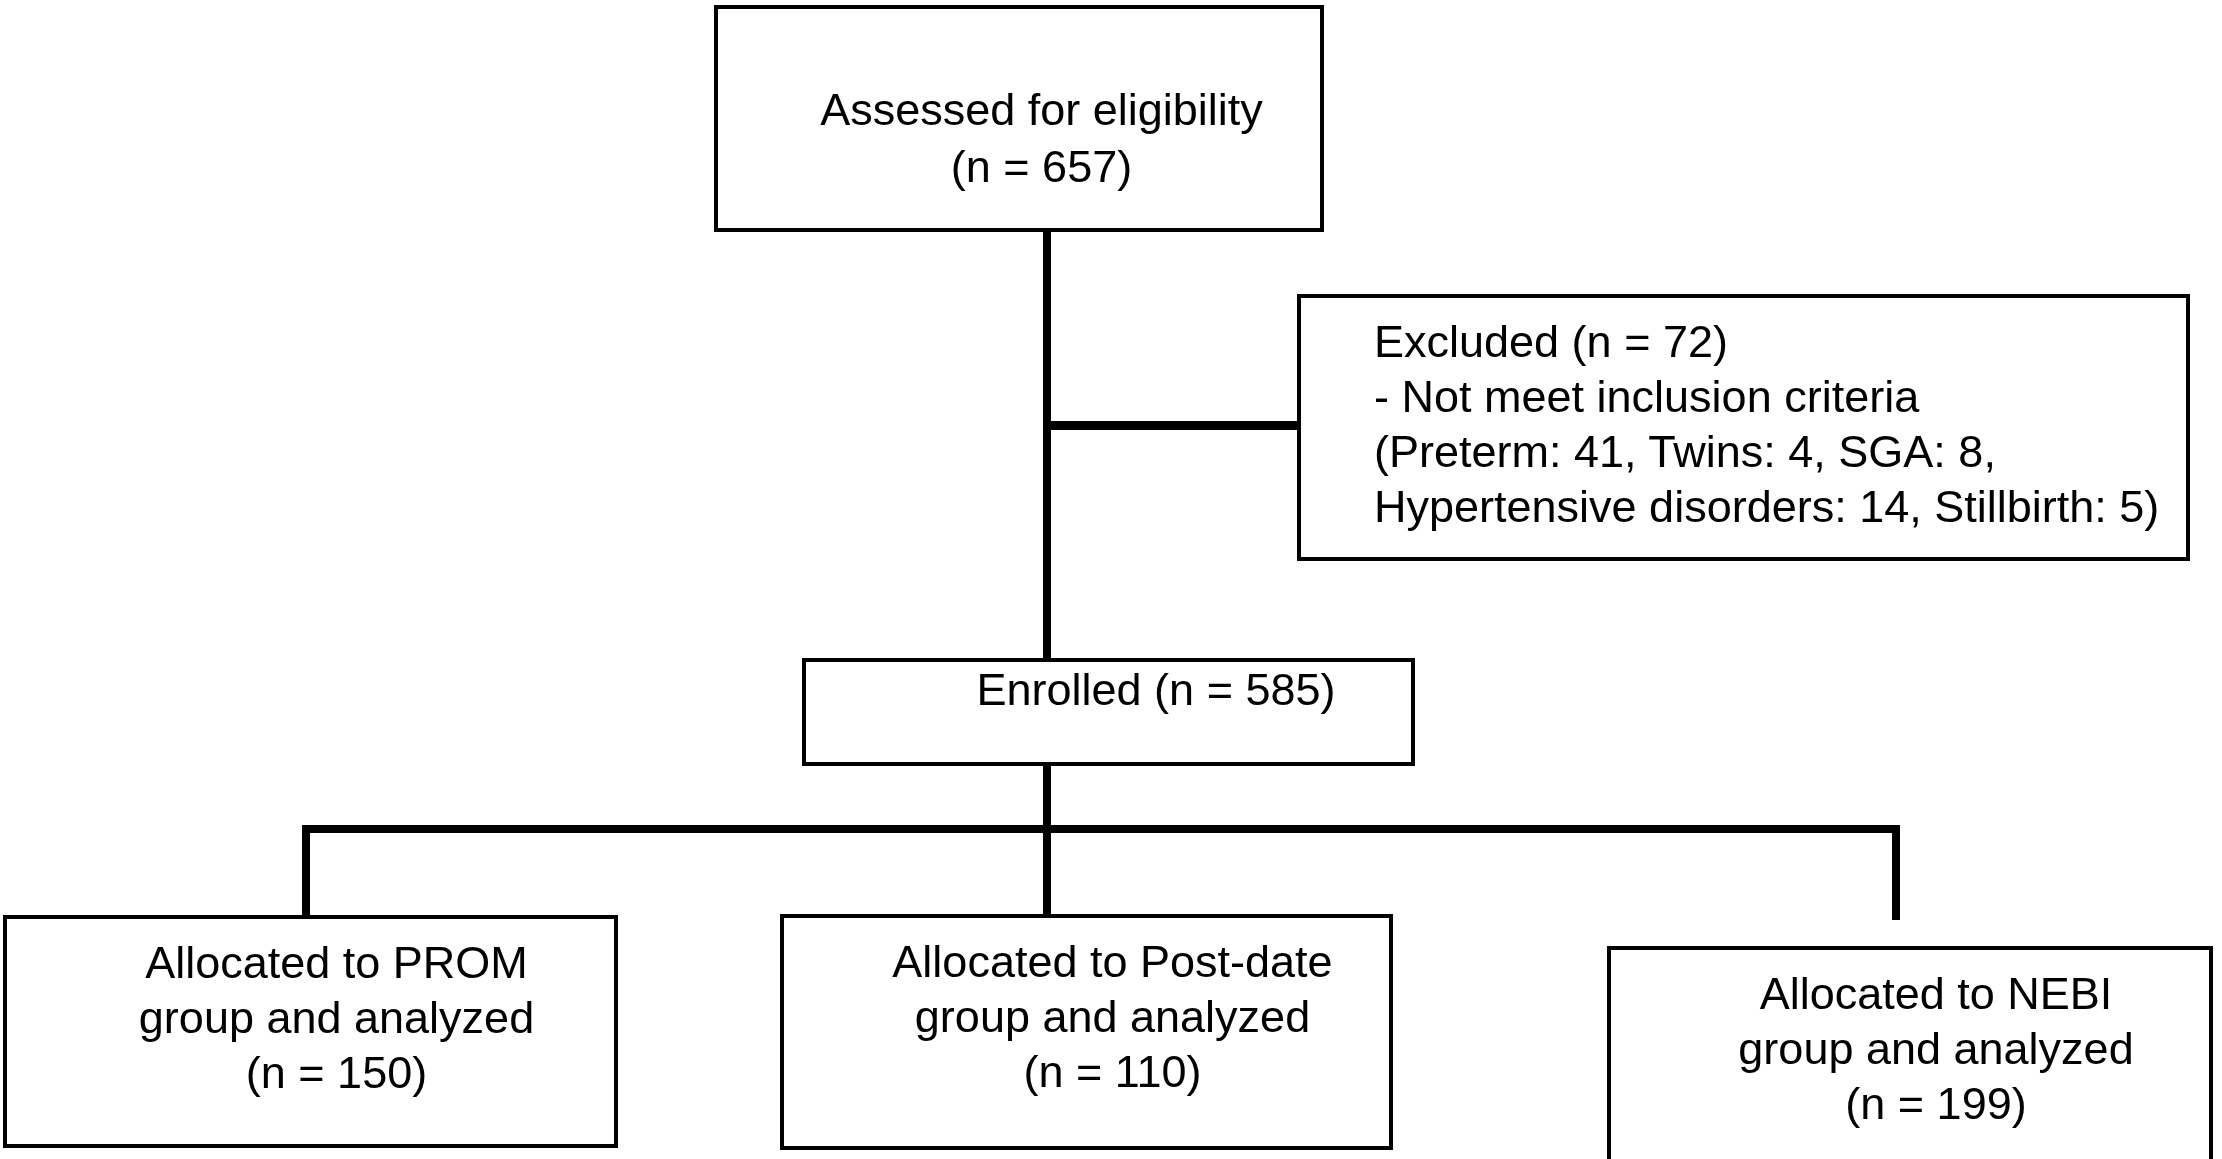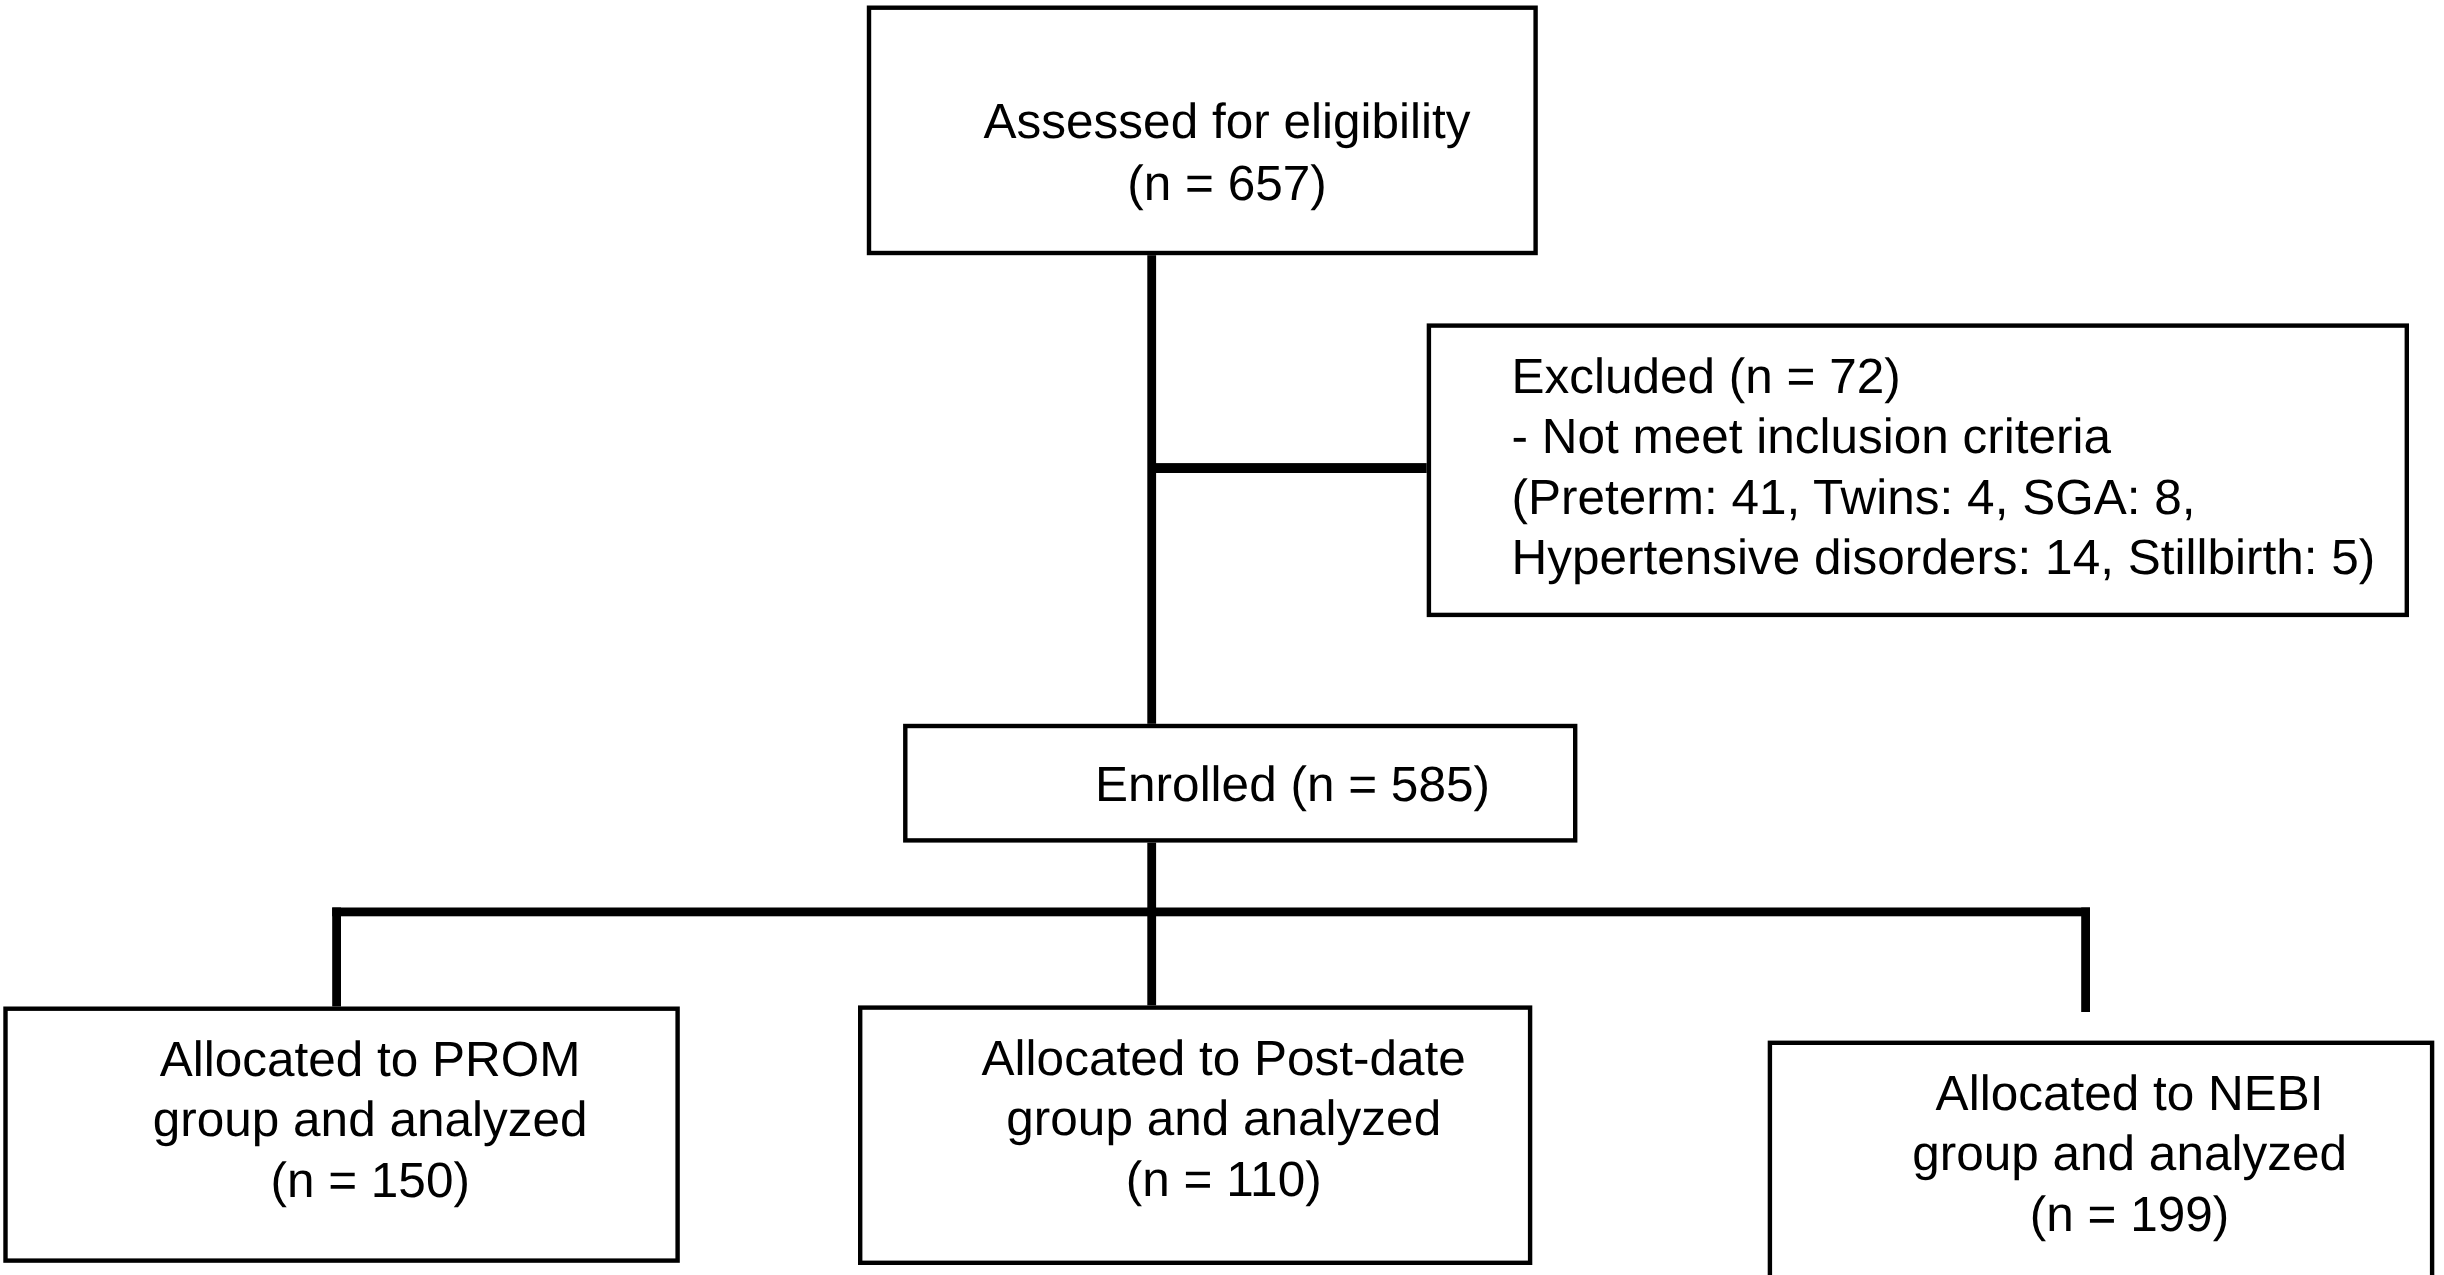--- a/index.html
+++ b/index.html
@@ -26,36 +26,36 @@
     color: #000000;
   }
   .pre {
     white-space: pre-line;
   }
   .center-text {
     text-align: center;
   }
   
   .box-assessed {
-    left: 788px; top: 5px; width: 610px; height: 227px;
+    left: 714px; top: 5px; width: 610px; height: 227px;
     padding: 72px 10px 0 55px;
     line-height: 57px;
   }
   
   .box-excluded {
     left: 1297px; top: 294px; width: 893px; height: 267px;
     padding: 16px 12px 0 36px;
     text-align: left;
   }
   .excl-line { line-height: 55px; margin-left: 37px; }
   .excl-line.indented { }
   
   .box-enrolled {
-    left: 821px; top: 658px; width: 613px; height: 108px;
-    display: flex; align-items: center; justify-content: center;
+    left: 802px; top: 658px; width: 613px; height: 108px;
+    display: flex; align-items: flex-start; justify-content: center;
     padding-left: 95px;
   }
   
   .box-bottom {
     padding-top: 16px;
     padding-left: 60px;
     padding-right: 8px;
   }
   .box-prom     { left: 3px;    top: 915px; width: 615px; height: 233px; }
   .box-postdate { left: 780px;  top: 914px; width: 613px; height: 236px; }

